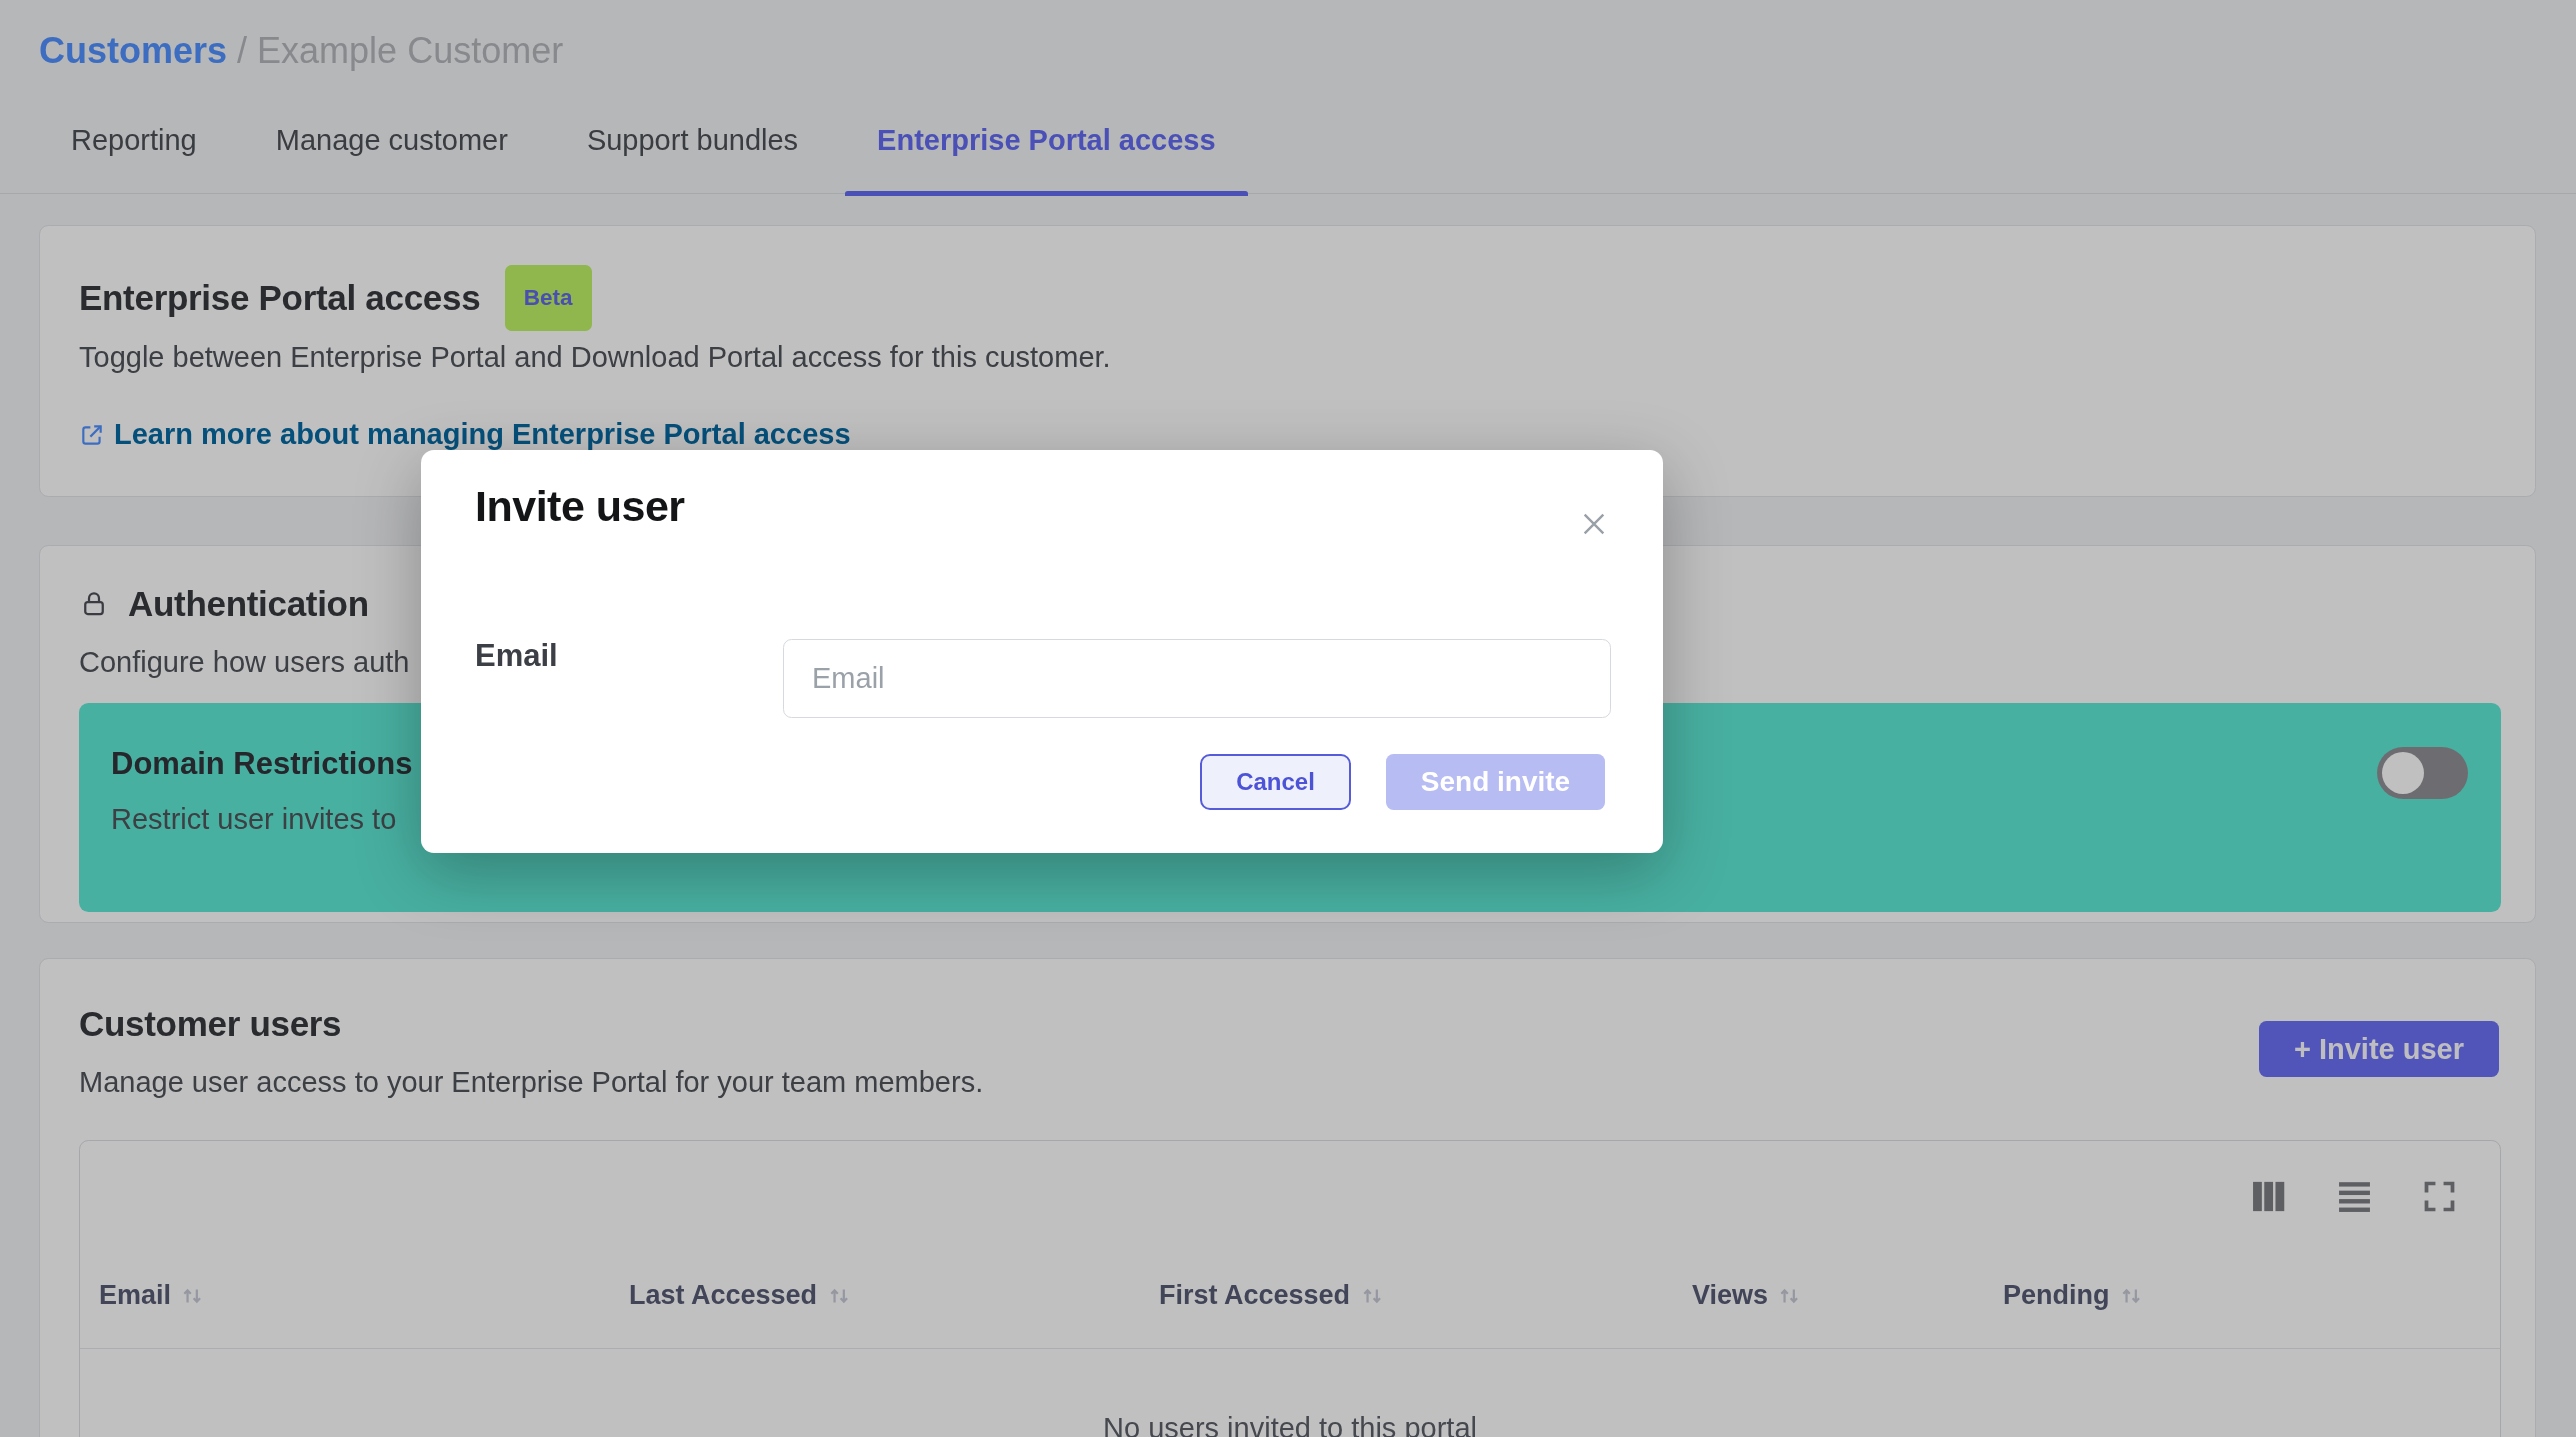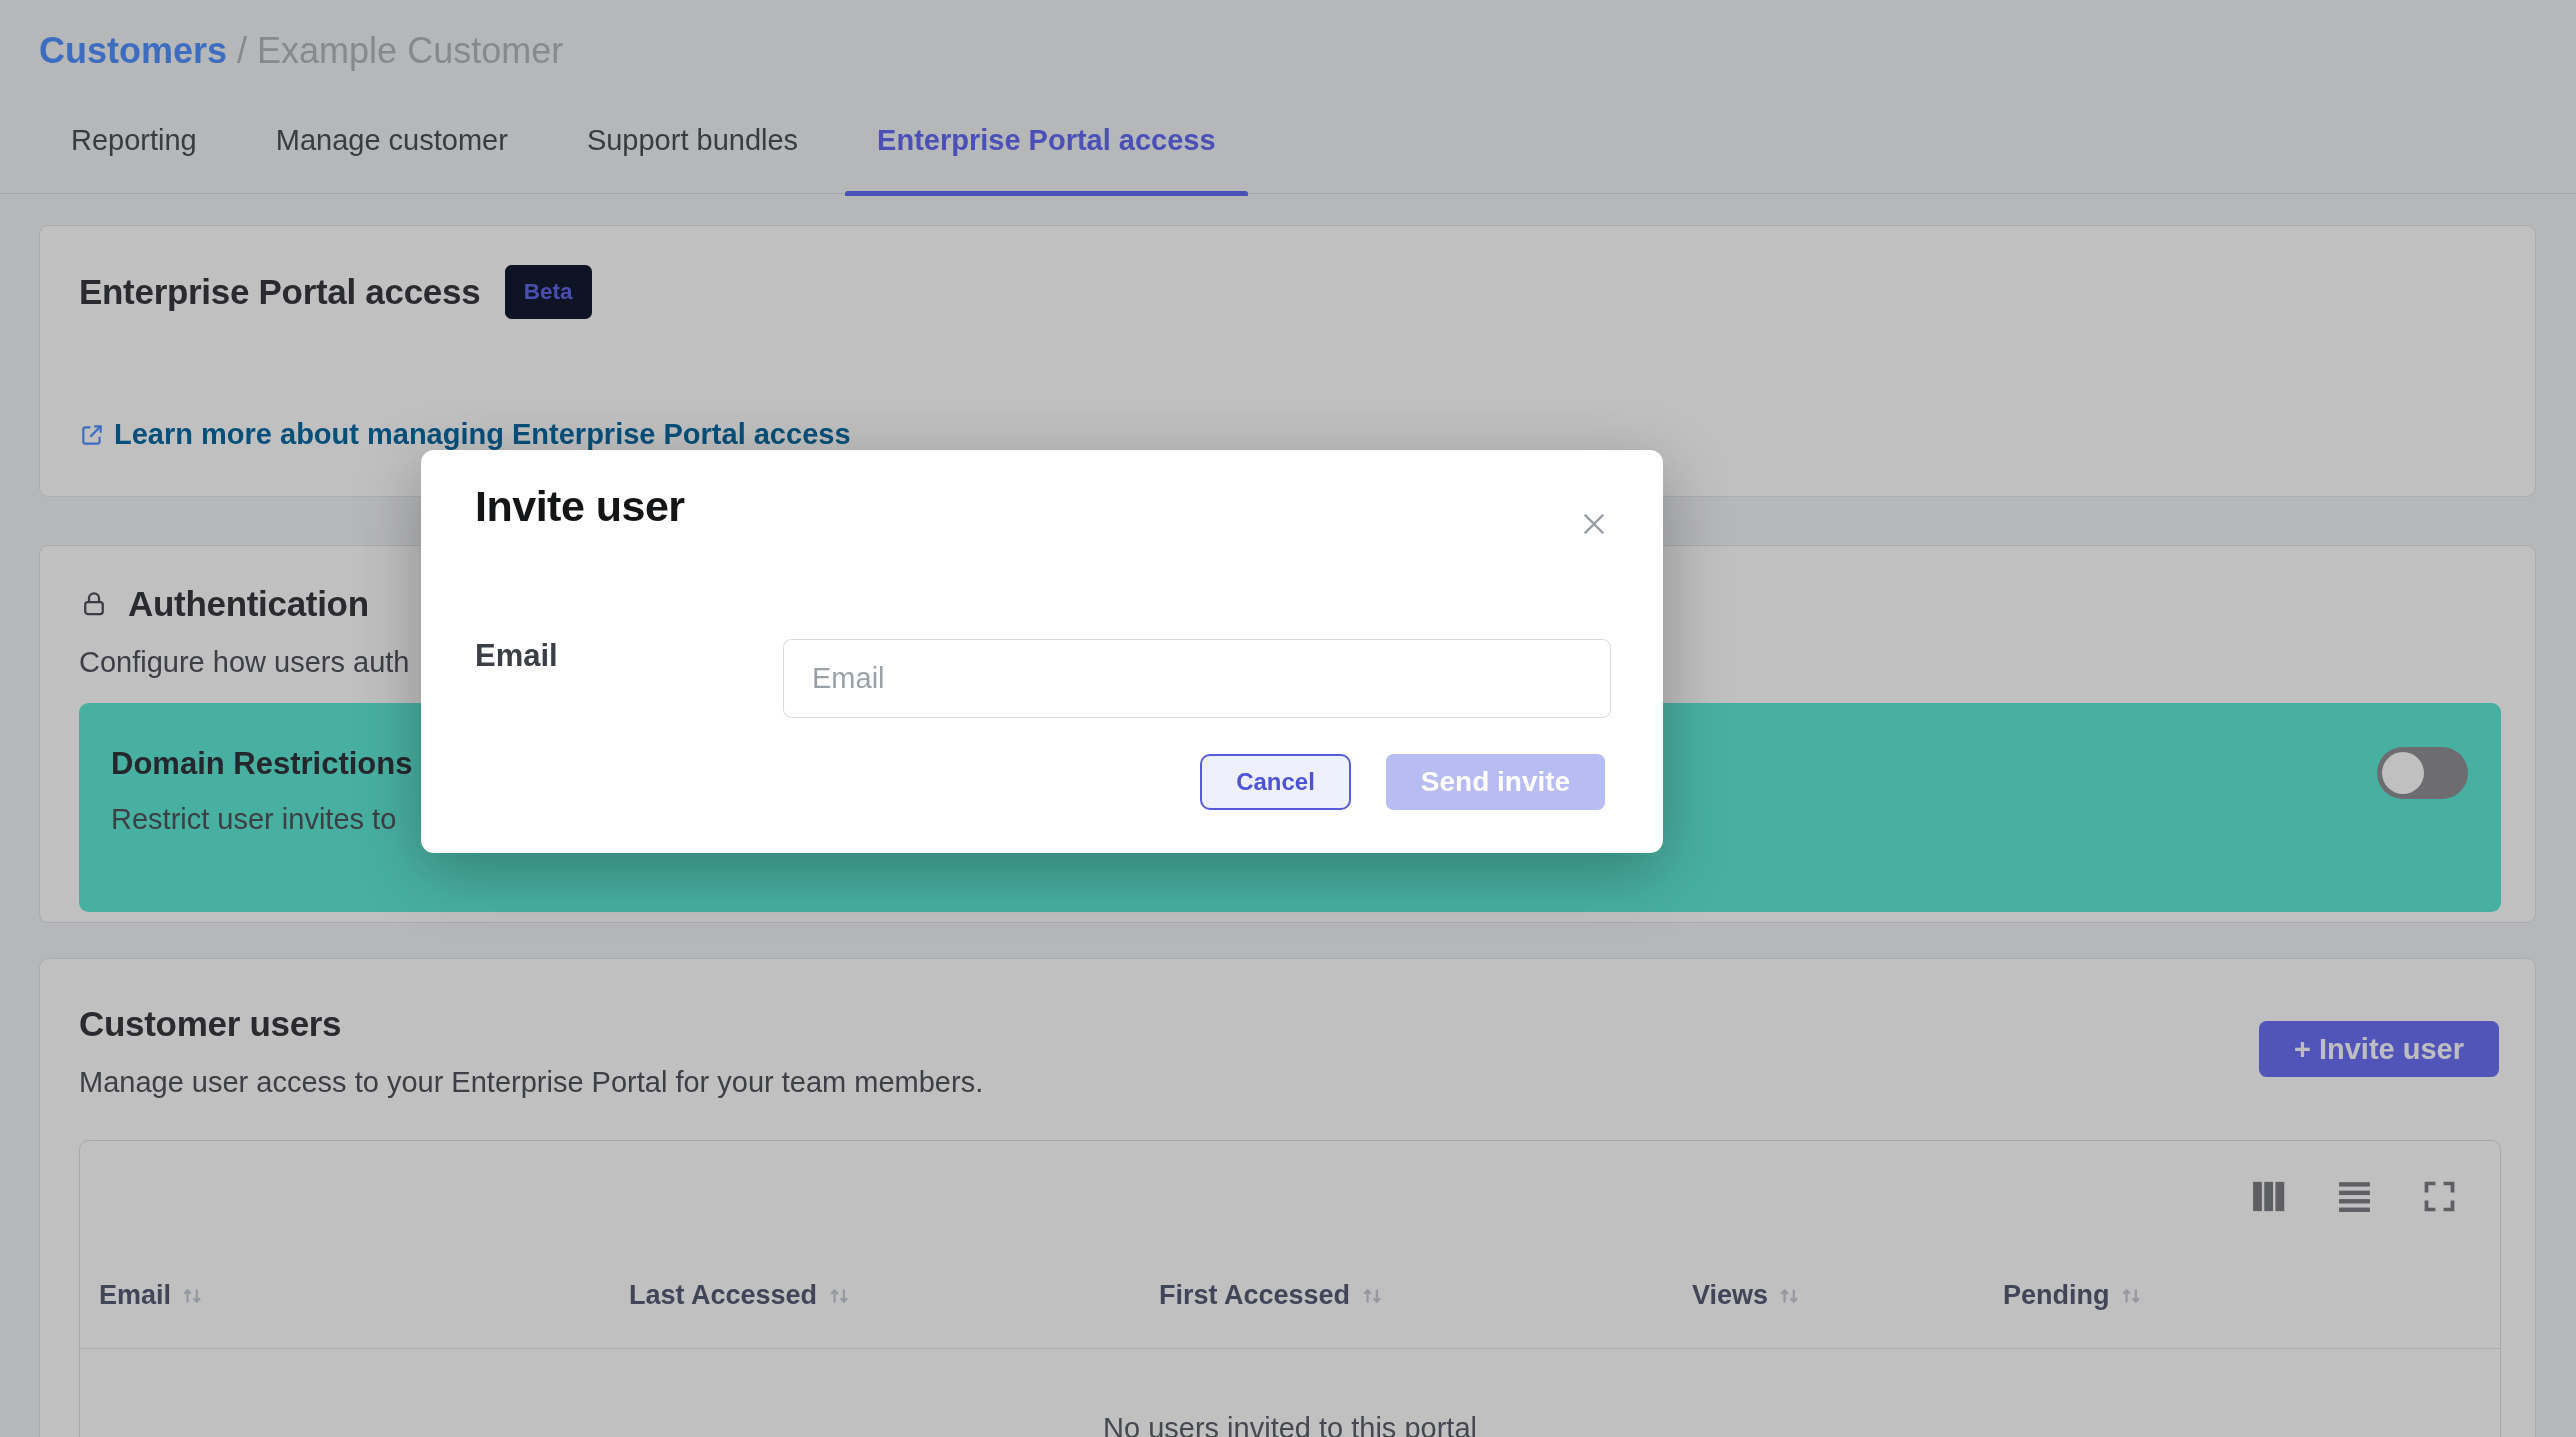--- a/index.html
+++ b/index.html
@@ -33,22 +33,22 @@
   .card {
     position:absolute; left:39px; width:2497px; background:#ffffff;
     border:1.9px solid #e3e4e8; border-radius:9.4px;
   }
   .card-title { font-size:35px; font-weight:600; color:#35373b; letter-spacing:-0.3px; }
   .card-desc  { font-size:29px; color:#4e5156; }
   
   #portal-card { top:225px; height:272px; }
   .title-row { position:absolute; left:39px; top:39px; display:flex; align-items:center; gap:24.4px; }
   .badge {
-    background:#0f172a; color:#5f66e8; font-size:22.5px; font-weight:600;
-    padding:14px 19px; border-radius:6.6px;
+    background:#bef264; color:#5f66e8; font-size:22.5px; font-weight:600;
+    padding:20px 19px; border-radius:6.6px;
   }
   #portal-desc { position:absolute; left:39px; top:115px; }
   .learn-link {
     position:absolute; left:39px; top:192px; display:flex; align-items:center; gap:9px;
     color:#0369a1; font-size:29px; font-weight:600; cursor:pointer; text-decoration:none;
   }
   .toggle-row { position:absolute; right:38px; top:71px; display:flex; align-items:center; gap:24.4px; }
   .toggle-label { font-size:29px; font-weight:600; color:#595c61; white-space:nowrap; }
   
   .toggle { position:relative; width:91px; height:52px; border-radius:26px; cursor:pointer; flex:0 0 auto; }
@@ -141,20 +141,21 @@
     <div class="tab">Manage customer</div>
     <div class="tab">Support bundles</div>
     <div class="tab active">Enterprise Portal access</div>
   </div>
 
   <section class="card" id="portal-card">
     <div class="title-row">
       <span class="card-title">Enterprise Portal access</span>
       <span class="badge">Beta</span>
     </div>
+    <div class="card-desc" id="portal-desc">Toggle between Enterprise Portal and Download Portal access for this customer.</div>
     <a class="learn-link">
       <span style="line-height:0">
         <svg width="26" height="26" viewBox="0 0 24 24" fill="none" stroke="#4e90ff" stroke-width="2">
           <path d="M10.5 5H6a2 2 0 0 0-2 2v11a2 2 0 0 0 2 2h11a2 2 0 0 0 2-2v-4.5"></path>
           <path d="M14 4h6v6"></path>
             <path d="M20 4l-9.5 9.5"></path>
         </svg>
       </span>
       <span>Learn more about managing Enterprise Portal access</span>
     </a>

